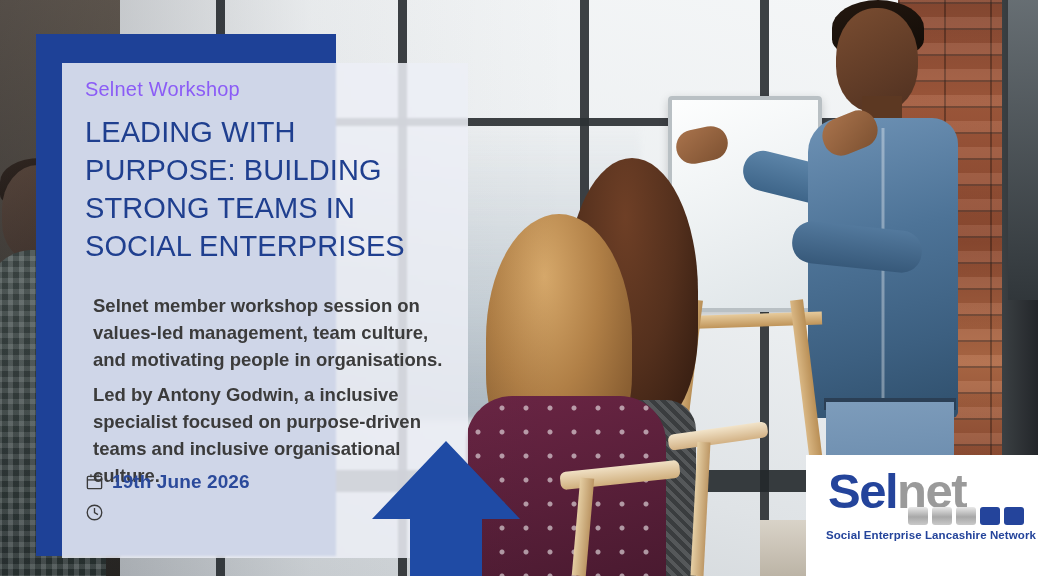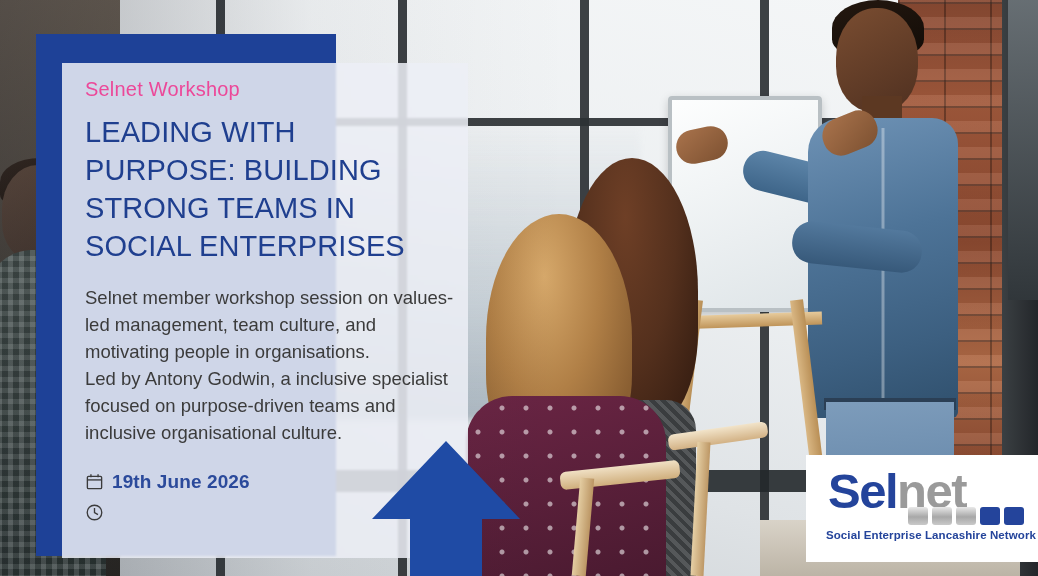--- a/index.html
+++ b/index.html
@@ -108,38 +108,38 @@
   .floor{position:absolute;left:760px;top:520px;width:260px;height:56px;
     background:linear-gradient(180deg,#d9d3c8,#bcb4a6);}
   .photo-tint{position:absolute;inset:0;background:linear-gradient(90deg,rgba(20,24,34,.28) 0%,rgba(20,24,34,.04) 30%,rgba(0,0,0,0) 55%);}
 
   
   .blue-frame{position:absolute;left:36px;top:34px;width:300px;height:522px;background:#1E4197;}
   .info-panel{position:absolute;left:62px;top:63px;width:406px;height:495px;
     background:rgba(236,239,246,.86);backdrop-filter:blur(1px);}
 
   .eyebrow{position:absolute;left:85px;top:78px;width:360px;
-    font-size:20px;font-weight:400;color:#ec4899;letter-spacing:.2px;}
+    font-size:20px;font-weight:400;color:#8b5cf6;letter-spacing:.2px;}
   .headline{position:absolute;left:85px;top:113px;width:362px;
     font-size:29px;line-height:38px;font-weight:normal;color:#1F3F8F;
     letter-spacing:.1px;text-transform:uppercase;}
   .desc{position:absolute;left:85px;top:284px;width:378px;
     font-size:18.5px;line-height:27px;color:#3B3B3B;}
-  .desc p{margin:0;}
+  .desc p{margin:8px;font-weight:bold;}
 
   .meta{position:absolute;left:85px;top:466px;}
   .meta-row{display:flex;align-items:center;height:31px;}
   .meta-ico{width:27px;height:22px;display:flex;align-items:center;}
   .meta-text{font-size:19px;font-weight:bold;color:#2B4A9B;letter-spacing:.1px;}
 
   
   .arrow{position:absolute;left:372px;top:441px;width:148px;height:135px;}
 
   
-  .logo-card{position:absolute;left:806px;top:455px;width:232px;height:107px;background:#ffffff;}
+  .logo-card{position:absolute;left:806px;top:455px;width:232px;height:121px;background:#ffffff;}
   .logo-word{position:absolute;left:22px;top:8px;font-size:49px;font-weight:bold;letter-spacing:-1.5px;}
   .lw-blue{color:#24449B;}
   .lw-gray{color:#9a9a9a;}
   .logo-blocks{position:absolute;left:102px;top:52px;display:flex;gap:4px;}
   .lb{width:20px;height:18px;border-radius:3px;}
   .lb-gray{background:linear-gradient(180deg,#e8e8e8,#a8a8a8 55%,#c9c9c9);}
   .lb-blue{background:#24449B;}
   .logo-tag{position:absolute;left:0;top:74px;width:232px;text-align:center;
     font-size:11.5px;font-weight:bold;color:#24449B;letter-spacing:.1px;padding-left:9px;}
 </style>

